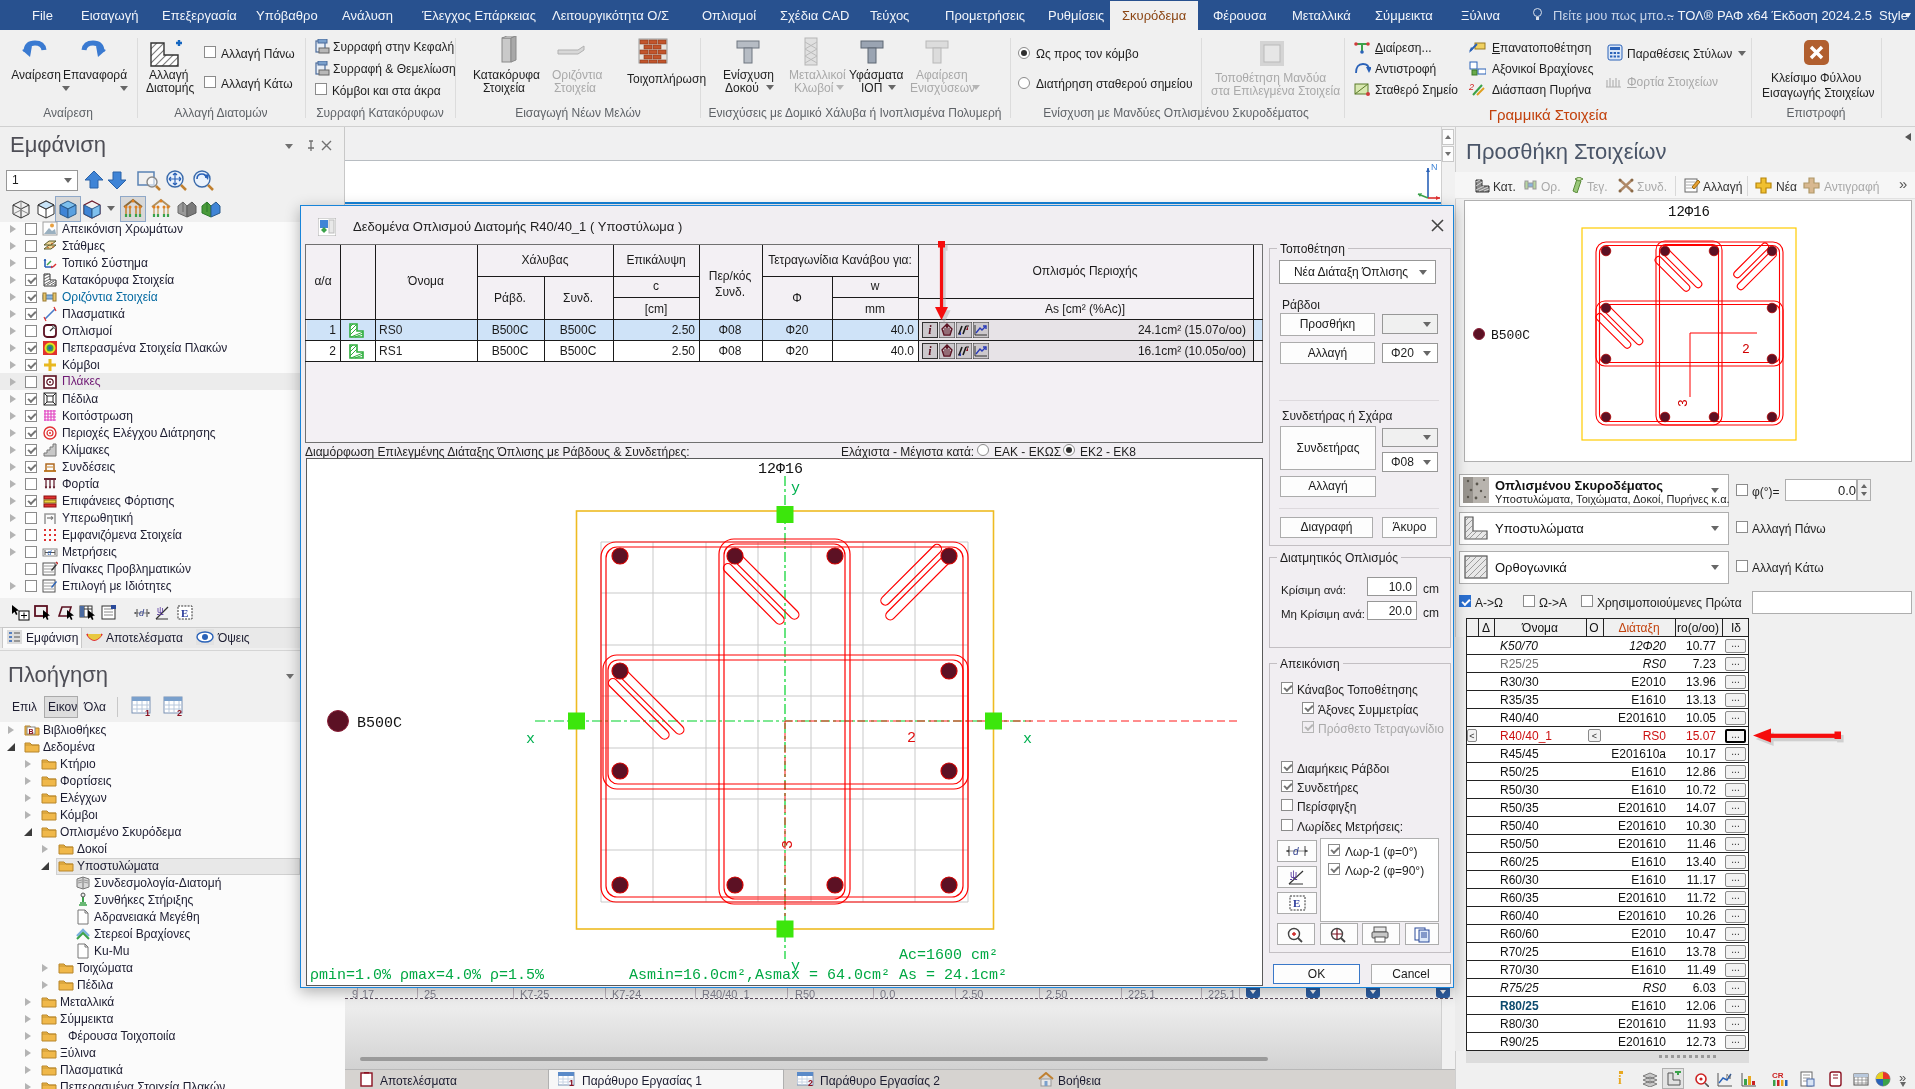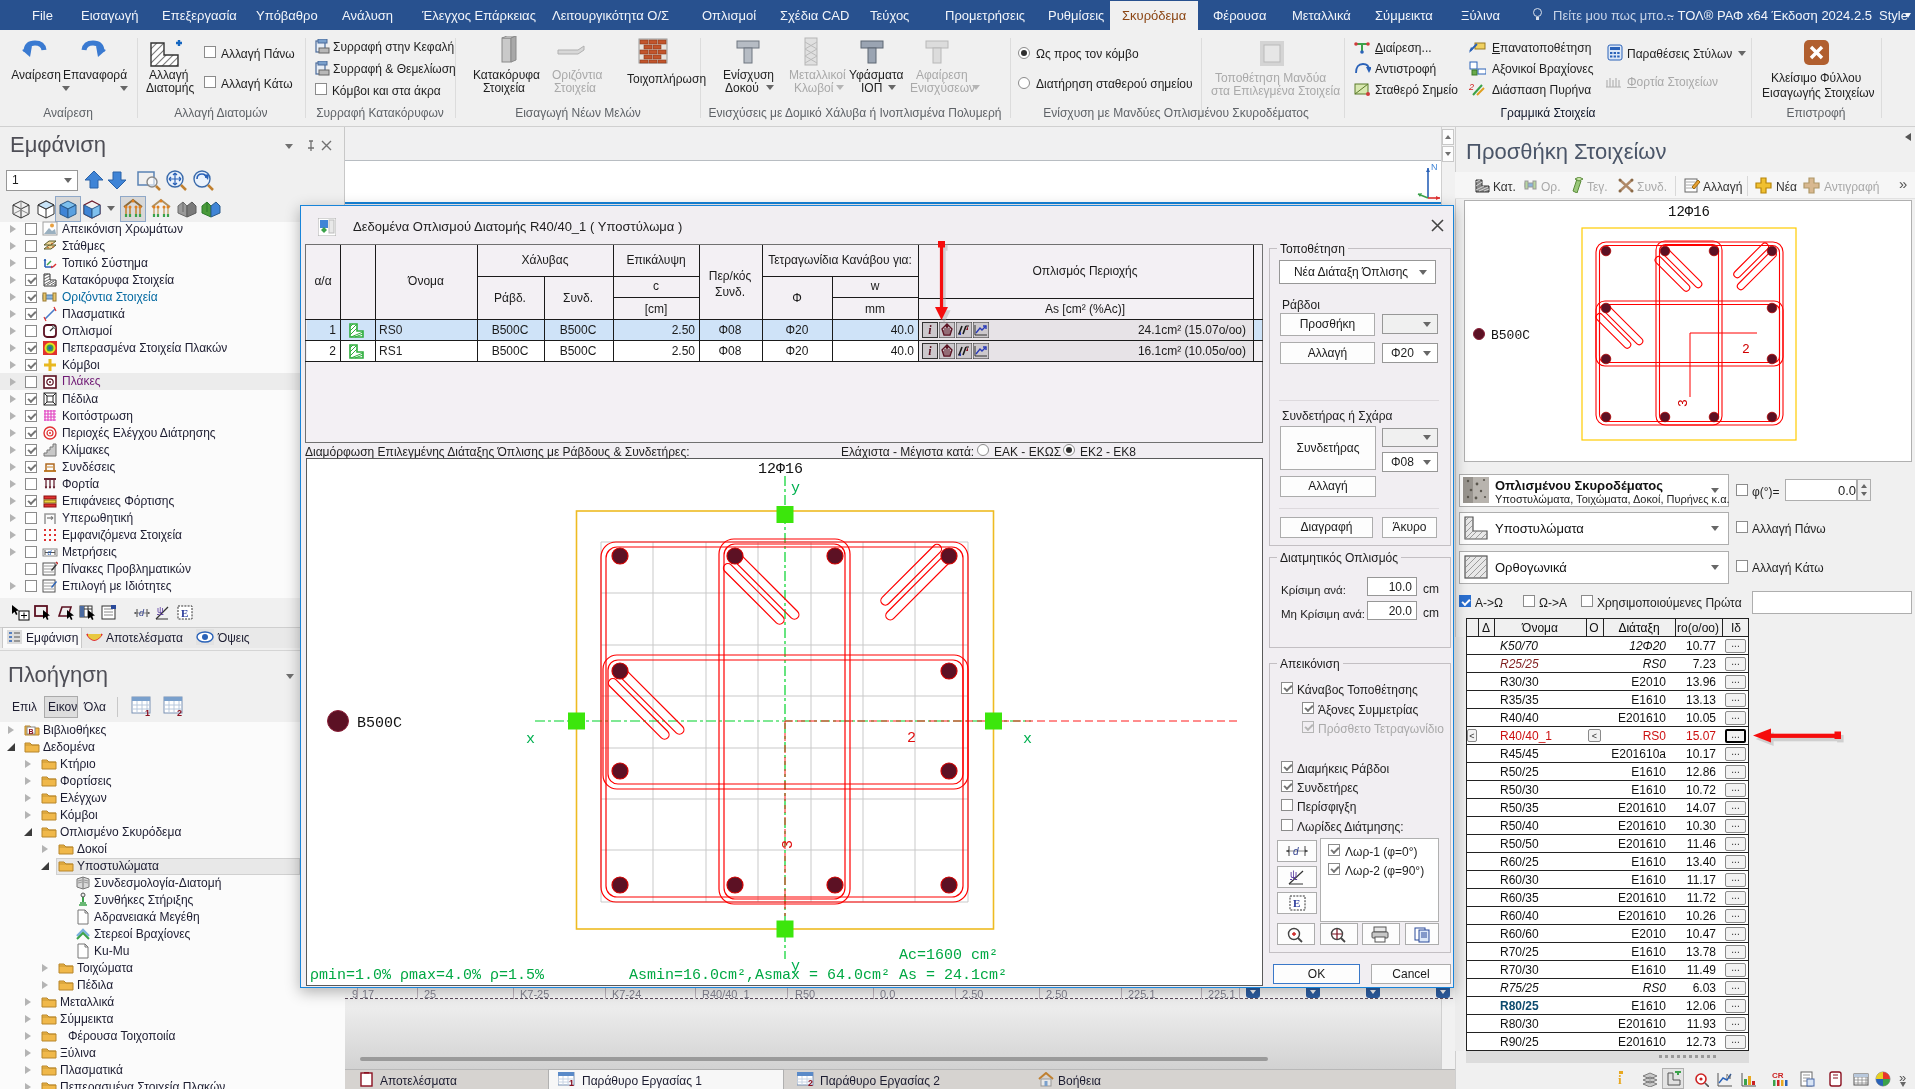--- a/index.html
+++ b/index.html
@@ -54,21 +54,21 @@
 <div class="a" style="left:1201px;top:38px;width:1px;height:80px;background:#dcdcdc"></div>
 <div class="a" style="left:1344px;top:38px;width:1px;height:80px;background:#dcdcdc"></div>
 <div class="a" style="left:1751px;top:38px;width:1px;height:80px;background:#dcdcdc"></div>
 <div class="a" style="left:1881px;top:38px;width:1px;height:80px;background:#dcdcdc"></div>
 <div class="tx" style="left:68px;top:107px;font-size:12px;color:#5f6368;transform:translateX(-50%)">Αναίρεση</div>
 <div class="tx" style="left:221px;top:107px;font-size:12px;color:#5f6368;transform:translateX(-50%)">Αλλαγή Διατομών</div>
 <div class="tx" style="left:380px;top:107px;font-size:12px;color:#5f6368;transform:translateX(-50%)">Συρραφή Κατακόρυφων</div>
 <div class="tx" style="left:578px;top:107px;font-size:12px;color:#5f6368;transform:translateX(-50%)">Εισαγωγή Νέων Μελών</div>
 <div class="tx" style="left:855px;top:107px;font-size:12px;color:#5f6368;transform:translateX(-50%)">Ενισχύσεις με Δομικό Χάλυβα ή Ινοπλισμένα Πολυμερή</div>
 <div class="tx" style="left:1176px;top:107px;font-size:12px;color:#5f6368;transform:translateX(-50%)">Ενίσχυση με Μανδύες Οπλισμένου Σκυροδέματος</div>
-<div class="tx" style="left:1548px;top:107px;font-size:12px;color:#0f172a;transform:translateX(-50%)">Γραμμικά Στοιχεία</div>
+<div class="tx" style="left:1548px;top:107px;font-size:15px;color:#c2410c;transform:translateX(-50%)">Γραμμικά Στοιχεία</div>
 <div class="tx" style="left:1816px;top:107px;font-size:12px;color:#5f6368;transform:translateX(-50%)">Επιστροφή</div>
 <svg class="a" style="left:22px;top:38px" width="26" height="24" viewBox="0 0 26 24">
     <path d="M4 14 Q4 5 13 5 Q21 5 22 12" fill="none" stroke="#3a7ad1" stroke-width="5"></path>
     <path d="M0 12 L10 8 L8 19 Z" fill="#3a7ad1"></path>
   </svg>
 <svg class="a" style="left:80px;top:38px" width="26" height="24" viewBox="0 0 26 24">
     <path d="M22 14 Q22 5 13 5 Q5 5 4 12" fill="none" stroke="#3a7ad1" stroke-width="5"></path>
     <path d="M26 12 L16 8 L18 19 Z" fill="#3a7ad1"></path>
   </svg>
 <div class="tx" style="left:36px;top:69px;transform:translateX(-50%)">Αναίρεση</div>
@@ -955,37 +955,37 @@
 <div class="tx" style="left:1475px;top:597px;">Α-&gt;Ω</div>
 <div class="cb" style="left:1523px;top:595px"></div>
 <div class="tx" style="left:1539px;top:597px;">Ω-&gt;Α</div>
 <div class="cb" style="left:1581px;top:595px"></div>
 <div class="tx" style="left:1597px;top:597px;">Χρησιμοποιούμενες Πρώτα</div>
 <div class="a" style="left:1752px;top:591px;width:160px;height:23px;background:#fff;border:1px solid #aeaeae"></div>
 <div class="a" style="left:1466px;top:618px;width:283px;height:19px;background:#f0f0f0;border:1px solid #222"></div>
 <div class="tx" style="left:1486px;top:622px;transform:translateX(-50%);color:#111">Δ</div>
 <div class="tx" style="left:1540px;top:622px;transform:translateX(-50%);color:#111">Όνομα</div>
 <div class="tx" style="left:1594px;top:622px;transform:translateX(-50%);color:#111">Ο</div>
-<div class="tx" style="left:1639px;top:622px;transform:translateX(-50%);color:#000000">Διάταξη</div>
+<div class="tx" style="left:1639px;top:622px;transform:translateX(-50%);color:#c2410c">Διάταξη</div>
 <div class="tx" style="left:1698px;top:622px;transform:translateX(-50%);color:#111">ro(o/oo)</div>
 <div class="tx" style="left:1736px;top:622px;transform:translateX(-50%);color:#111">Ιδ</div>
 <div class="a" style="left:1478px;top:618px;width:1px;height:433px;background:#222"></div>
 <div class="a" style="left:1494px;top:618px;width:1px;height:433px;background:#222"></div>
 <div class="a" style="left:1586px;top:618px;width:1px;height:433px;background:#222"></div>
 <div class="a" style="left:1603px;top:618px;width:1px;height:433px;background:#222"></div>
 <div class="a" style="left:1675px;top:618px;width:1px;height:433px;background:#222"></div>
 <div class="a" style="left:1722px;top:618px;width:1px;height:433px;background:#222"></div>
 <div class="a" style="left:1466px;top:637px;width:283px;height:414px;background:#fff;border-left:1px solid #222;border-right:1px solid #222"></div>
 <div class="a" style="left:1466px;top:654px;width:283px;height:1px;background:#222"></div>
 <div class="tx" style="left:1500px;top:640px;color:#111;font-style:italic;">K50/70</div>
 <div class="tx" style="left:1666px;top:640px;transform:translateX(-100%);color:#111;font-style:italic;">12Φ20</div>
 <div class="tx" style="left:1716px;top:640px;transform:translateX(-100%);color:#111">10.77</div>
 <div class="a" style="left:1725px;top:639px;width:21px;height:14px;background:#f2f2f2;border:1px solid #8a8a8a;border-radius:2px;text-align:center;line-height:8px;font-size:10px;color:#333">...</div>
 <div class="a" style="left:1466px;top:672px;width:283px;height:1px;background:#222"></div>
-<div class="tx" style="left:1500px;top:658px;color:#7f1d1d;font-style:italic;">R25/25</div>
+<div class="tx" style="left:1500px;top:658px;color:#737373;">R25/25</div>
 <div class="tx" style="left:1666px;top:658px;transform:translateX(-100%);color:#111;font-style:italic;">RS0</div>
 <div class="tx" style="left:1716px;top:658px;transform:translateX(-100%);color:#111">7.23</div>
 <div class="a" style="left:1725px;top:657px;width:21px;height:14px;background:#f2f2f2;border:1px solid #8a8a8a;border-radius:2px;text-align:center;line-height:8px;font-size:10px;color:#333">...</div>
 <div class="a" style="left:1466px;top:690px;width:283px;height:1px;background:#222"></div>
 <div class="tx" style="left:1500px;top:676px;color:#111;">R30/30</div>
 <div class="tx" style="left:1666px;top:676px;transform:translateX(-100%);color:#111;">E2010</div>
 <div class="tx" style="left:1716px;top:676px;transform:translateX(-100%);color:#111">13.96</div>
 <div class="a" style="left:1725px;top:675px;width:21px;height:14px;background:#f2f2f2;border:1px solid #8a8a8a;border-radius:2px;text-align:center;line-height:8px;font-size:10px;color:#333">...</div>
 <div class="a" style="left:1466px;top:708px;width:283px;height:1px;background:#222"></div>
 <div class="tx" style="left:1500px;top:694px;color:#111;">R35/35</div>
@@ -1413,21 +1413,21 @@
     <div class="tx" style="left:1017px;top:498px;">Άξονες Συμμετρίας</div>
     <div class="cb c g" style="left:1001px;top:515px;background:#f1eef2;border-color:#b5b5b5"></div>
     <div class="tx" style="left:1017px;top:517px;color:#a9a9a9;">Πρόσθετο Τετραγωνίδιο</div>
     <div class="cb c" style="left:980px;top:555px"></div>
     <div class="tx" style="left:996px;top:557px;">Διαμήκεις Ράβδοι</div>
     <div class="cb c" style="left:980px;top:574px"></div>
     <div class="tx" style="left:996px;top:576px;">Συνδετήρες</div>
     <div class="cb" style="left:980px;top:593px"></div>
     <div class="tx" style="left:996px;top:595px;">Περίσφιγξη</div>
     <div class="cb" style="left:980px;top:613px"></div>
-    <div class="tx" style="left:996px;top:615px;">Λωρίδες Διάτμησης:</div>
+    <div class="tx" style="left:996px;top:615px;">Λωρίδες Μετρήσεις:</div>
     <div class="btn" style="left:976px;top:634px;width:40px;height:22px"></div>
     <svg class="a" style="left:984px;top:638px" width="24" height="14" viewBox="0 0 24 14">
       <path d="M1 7 L23 7" stroke="#888"></path>
       <path d="M4 2 L4 12 M20 2 L20 12" stroke="#444"></path>
       <text x="8" y="11" font-size="10" fill="#2a3a8a" font-style="italic">d</text>
       <path d="M1 7 L4 5.5 L4 8.5 Z M23 7 L20 5.5 L20 8.5 Z" fill="#444"></path>
     </svg>
     <div class="btn" style="left:976px;top:660px;width:40px;height:22px"></div>
     <svg class="a" style="left:986px;top:663px" width="20" height="16" viewBox="0 0 20 16">
       <path d="M2 15 L16 2" stroke="#333" stroke-width="1.2"></path>

